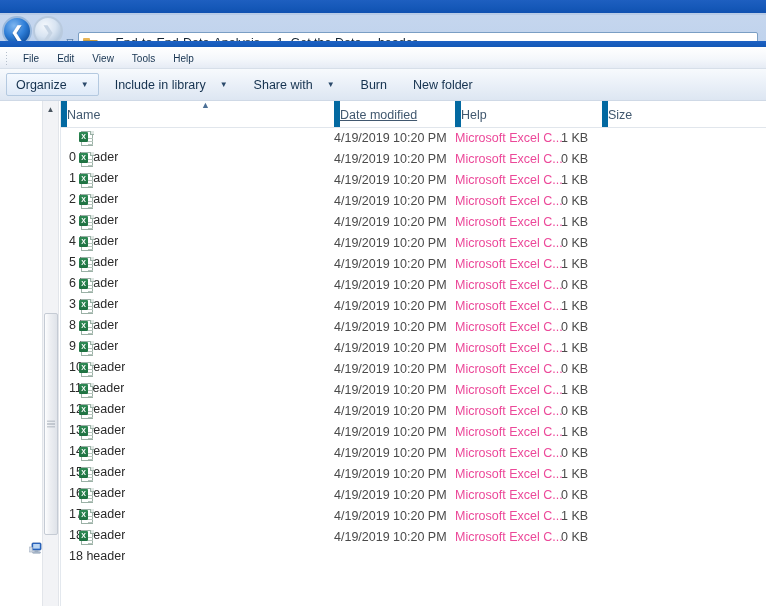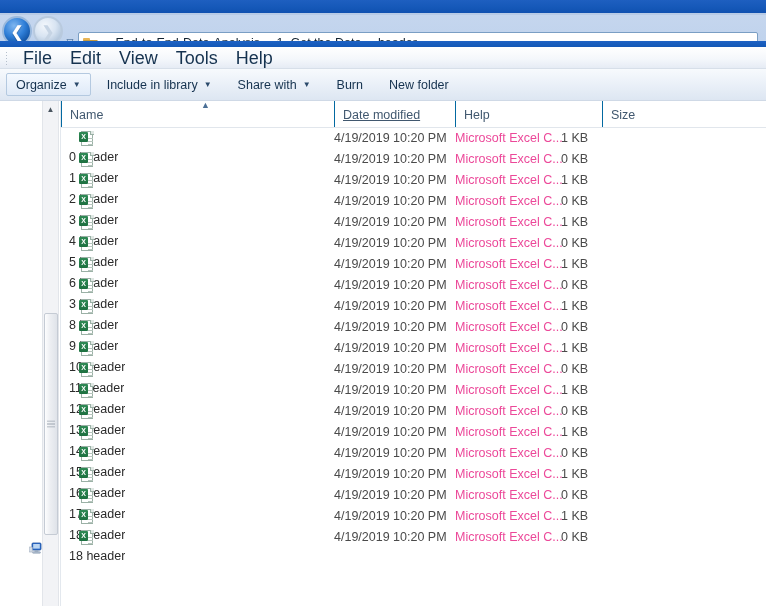--- a/index.html
+++ b/index.html
@@ -150,21 +150,21 @@
     margin-left: 3px;
     margin-right: 4px;
     background-image: radial-gradient(#b5bfcc 40%, transparent 42%);
     background-size: 3px 3px;
     background-repeat: repeat-y;
     background-position: 2px 1px;
     cursor: move;
   }
   .menu-item {
     padding: 2px 9px;
-    font-size: 18px;
+    font-size: 10px;
     color: #15324f;
     cursor: pointer;
   }
   .menubar-sep {
     position: absolute;
     left: 0; top: 68px;
     width: 766px; height: 1px;
     background: #d7dfe9;
   }
 
@@ -183,20 +183,21 @@
     height: 23px;
     padding: 0 9px;
     margin-left: 6px;
     font-size: 12.5px;
     color: #15324f;
     border: 1px solid transparent;
     border-radius: 2px;
     box-sizing: border-box;
     cursor: pointer;
     white-space: nowrap;
+    gap: 8px;
   }
   .tb-btn.active {
     background: linear-gradient(to bottom, #f4f9ff 0%, #dfeaf8 100%);
     border: 1px solid #b4c9e0;
   }
   .tb-caret {
     margin-left: 6px;
     font-size: 8px;
     color: #2b4a6b;
     line-height: 1;
@@ -285,23 +286,22 @@
     background: #ffffff;
     border-bottom: 1px solid #e1e6ec;
   }
   .col-head {
     position: absolute;
     top: 0;
     height: 26px;
     line-height: 28px;
     font-size: 12.5px;
     color: #41586f;
-    padding-left: 8px;
-    box-sizing: border-box;
-    border-left: 1px solid #0369a1;
+    box-sizing: border-box;
+    border-left: 6px solid #0369a1;
     white-space: nowrap;
     cursor: pointer;
   }
   .col-head:first-child { border-left: none; }
   .sort-indicator {
     position: absolute;
     left: 140px; top: 1px;
     width: 9px; height: 6px;
     color: #4b6f96;
     font-size: 9px;

